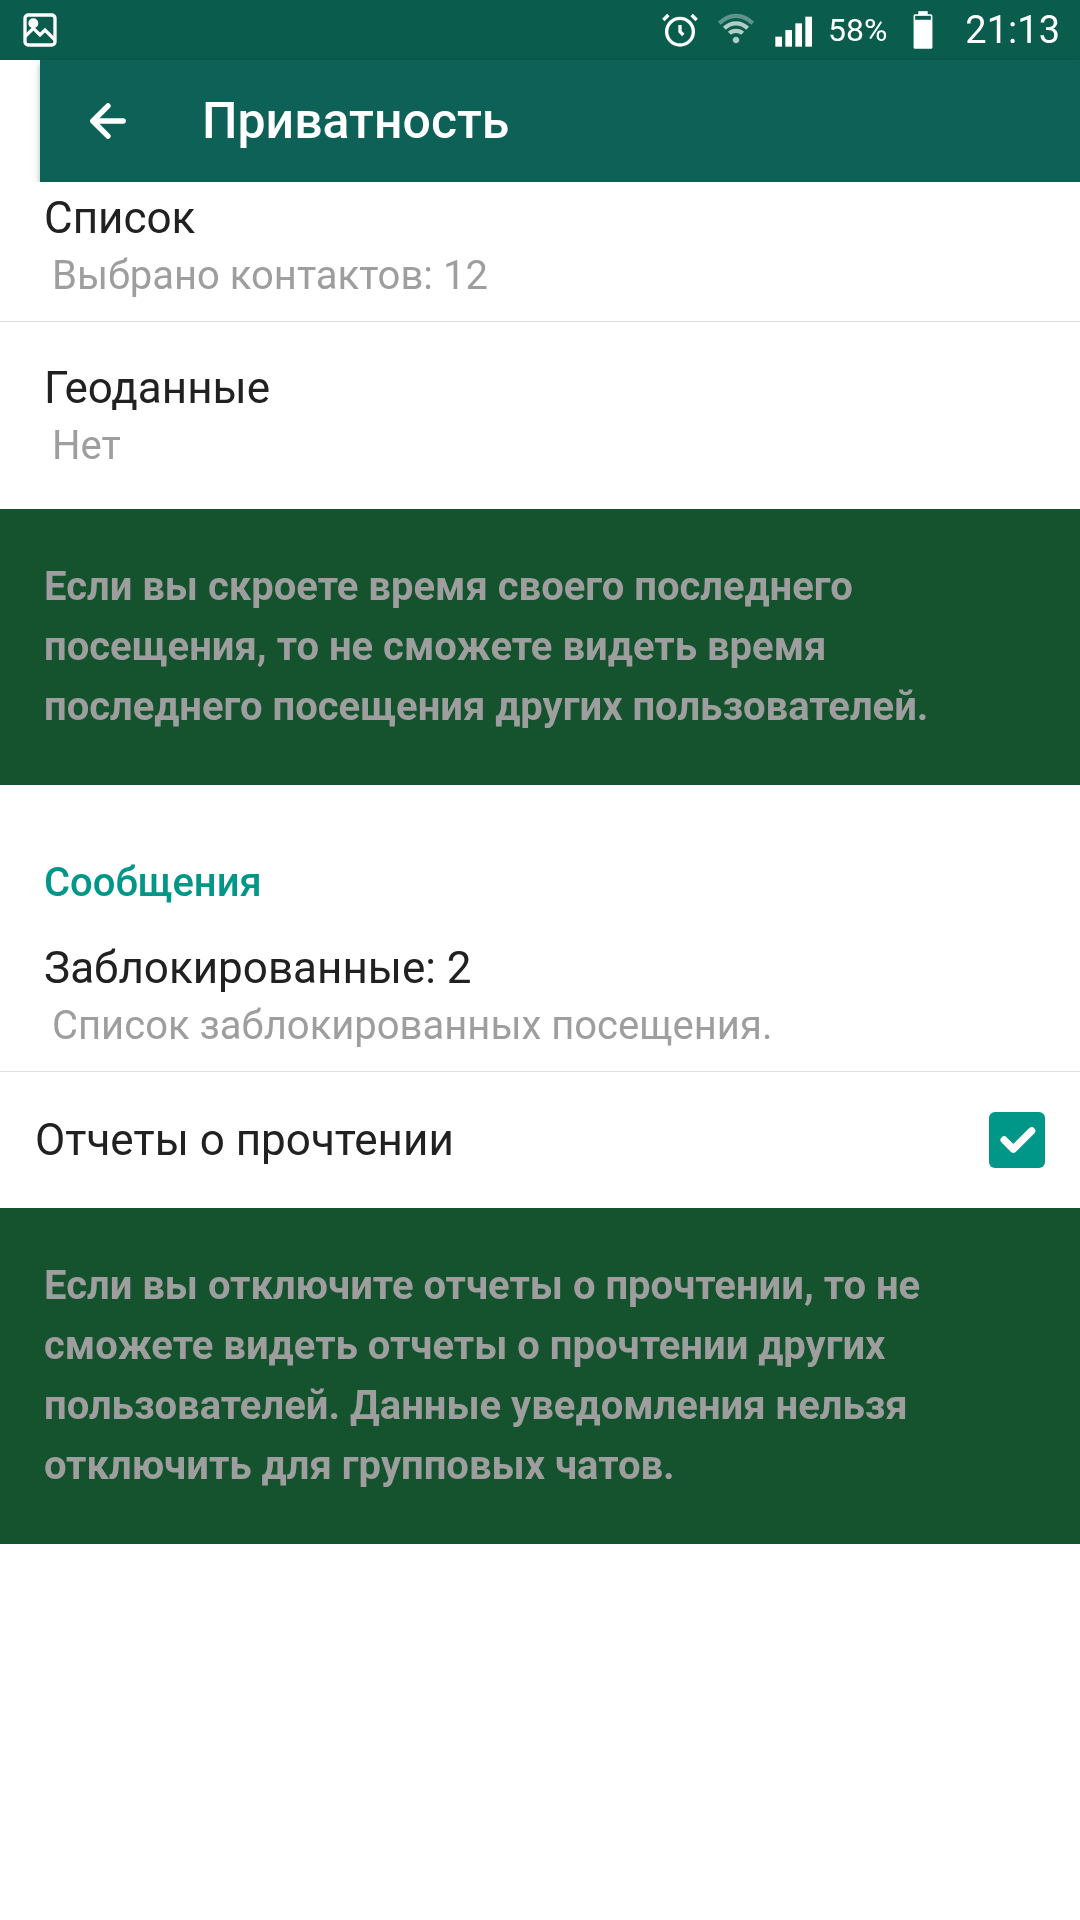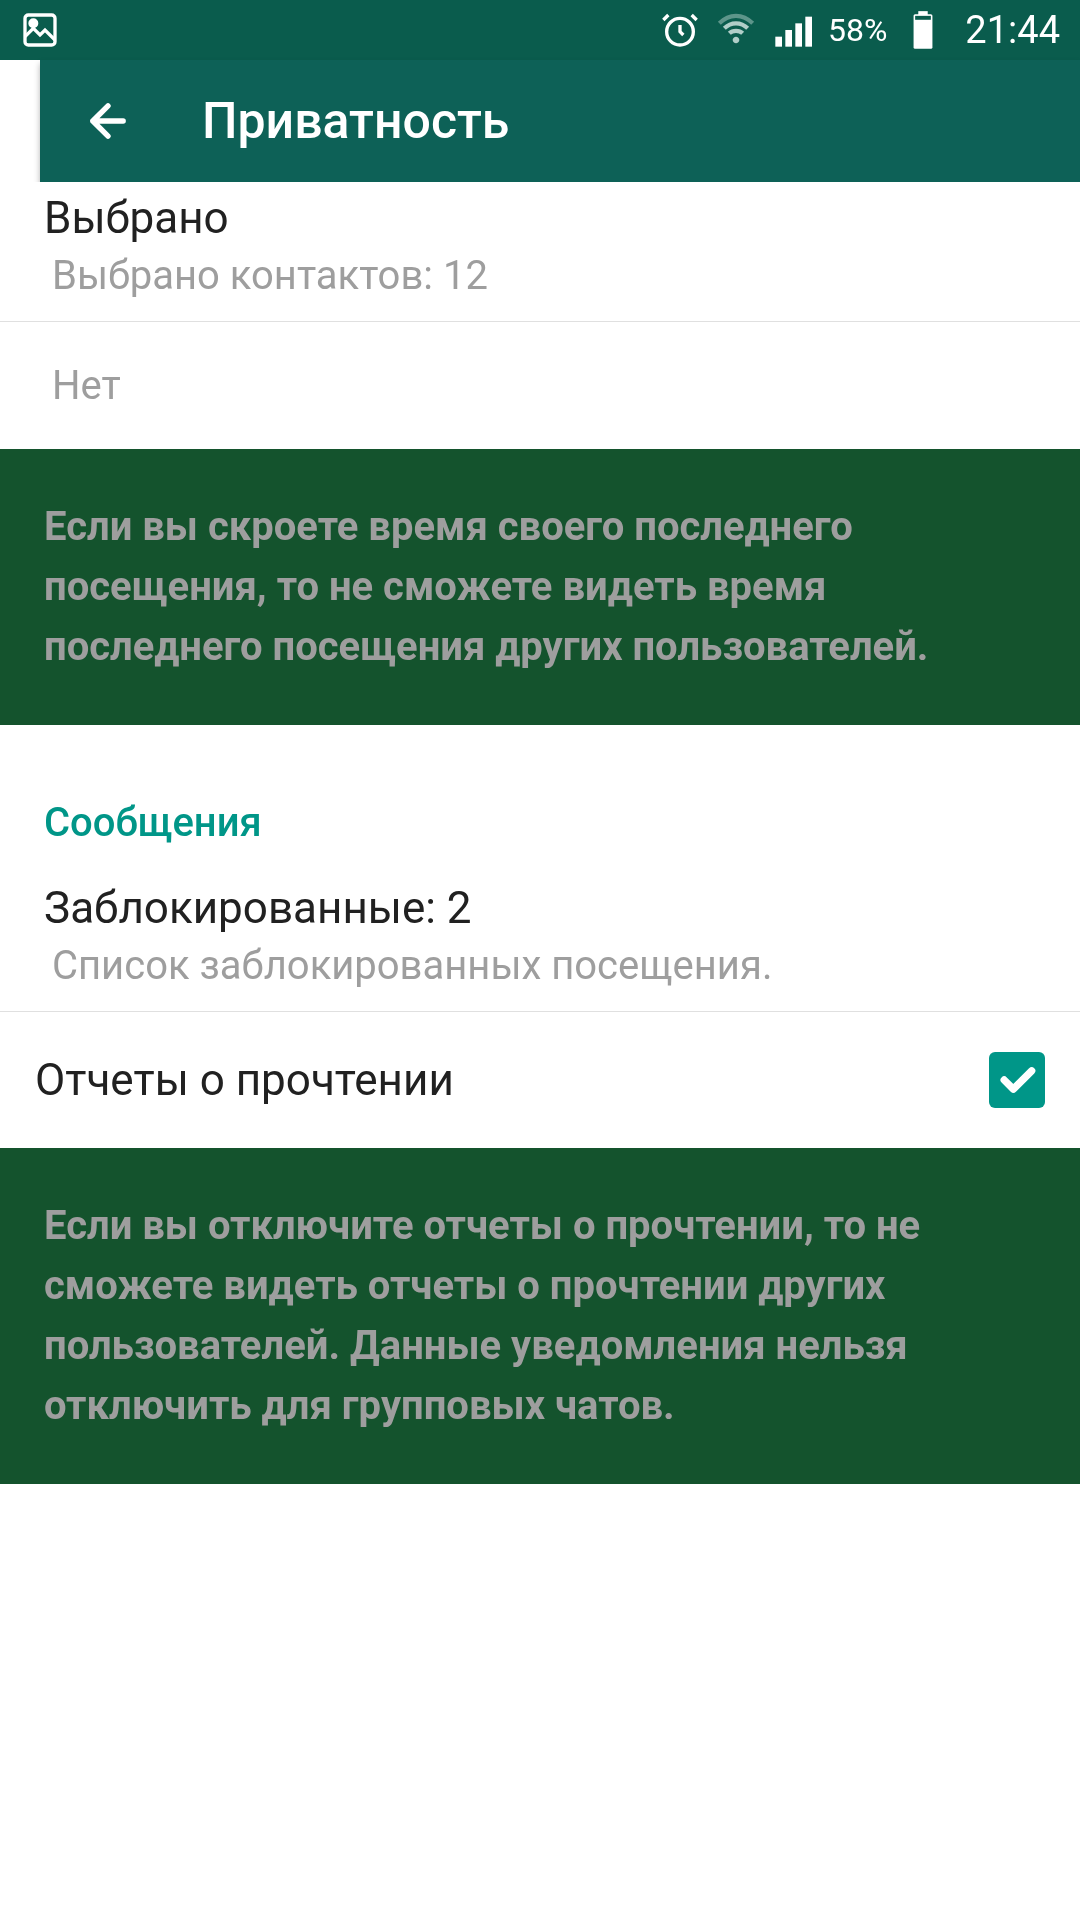--- a/index.html
+++ b/index.html
@@ -181,41 +181,42 @@
       </svg>
     </span>
     <span class="battery-text">58%</span>
     <span class="status-icon">
       <svg viewBox="0 0 14 24" width="22" height="38" fill="#ffffff">
         <rect x="4" y="0" width="6" height="3"></rect>
         <rect x="1" y="2" width="12" height="22" rx="1"></rect>
         <rect x="2" y="3" width="10" height="2.5" fill="#0a5c4d"></rect>
       </svg>
     </span>
-    <span class="time-text">21:44</span>
+    <span class="time-text">21:13</span>
   </div>
 </div>
 
 <div class="app-bar">
   <div class="back-button">
     <svg viewBox="0 0 24 24" width="52" height="52" fill="none" stroke="#ffffff" stroke-width="2.5" stroke-linecap="round" stroke-linejoin="round">
       <path d="M19 12H5M12 19l-7-7 7-7"></path>
     </svg>
   </div>
   <div class="app-title">Приватность</div>
 </div>
 
 <div class="content">
 
   <div class="list-item" style="padding-top:10px;">
-    <div class="item-title">Выбрано</div>
+    <div class="item-title">Список</div>
     <div class="item-subtitle">Выбрано контактов: 12</div>
   </div>
 
   <div class="list-item no-border" style="padding-top:40px; padding-bottom:40px;">
+    <div class="item-title">Геоданные</div>
     <div class="item-subtitle">Нет</div>
   </div>
 
   <div class="info-block">
     <div class="info-text">Если вы скроете время своего последнего посещения, то не сможете видеть время последнего посещения других пользователей.</div>
   </div>
 
   <div class="section-header">
     <div class="section-title">Сообщения</div>
   </div>

